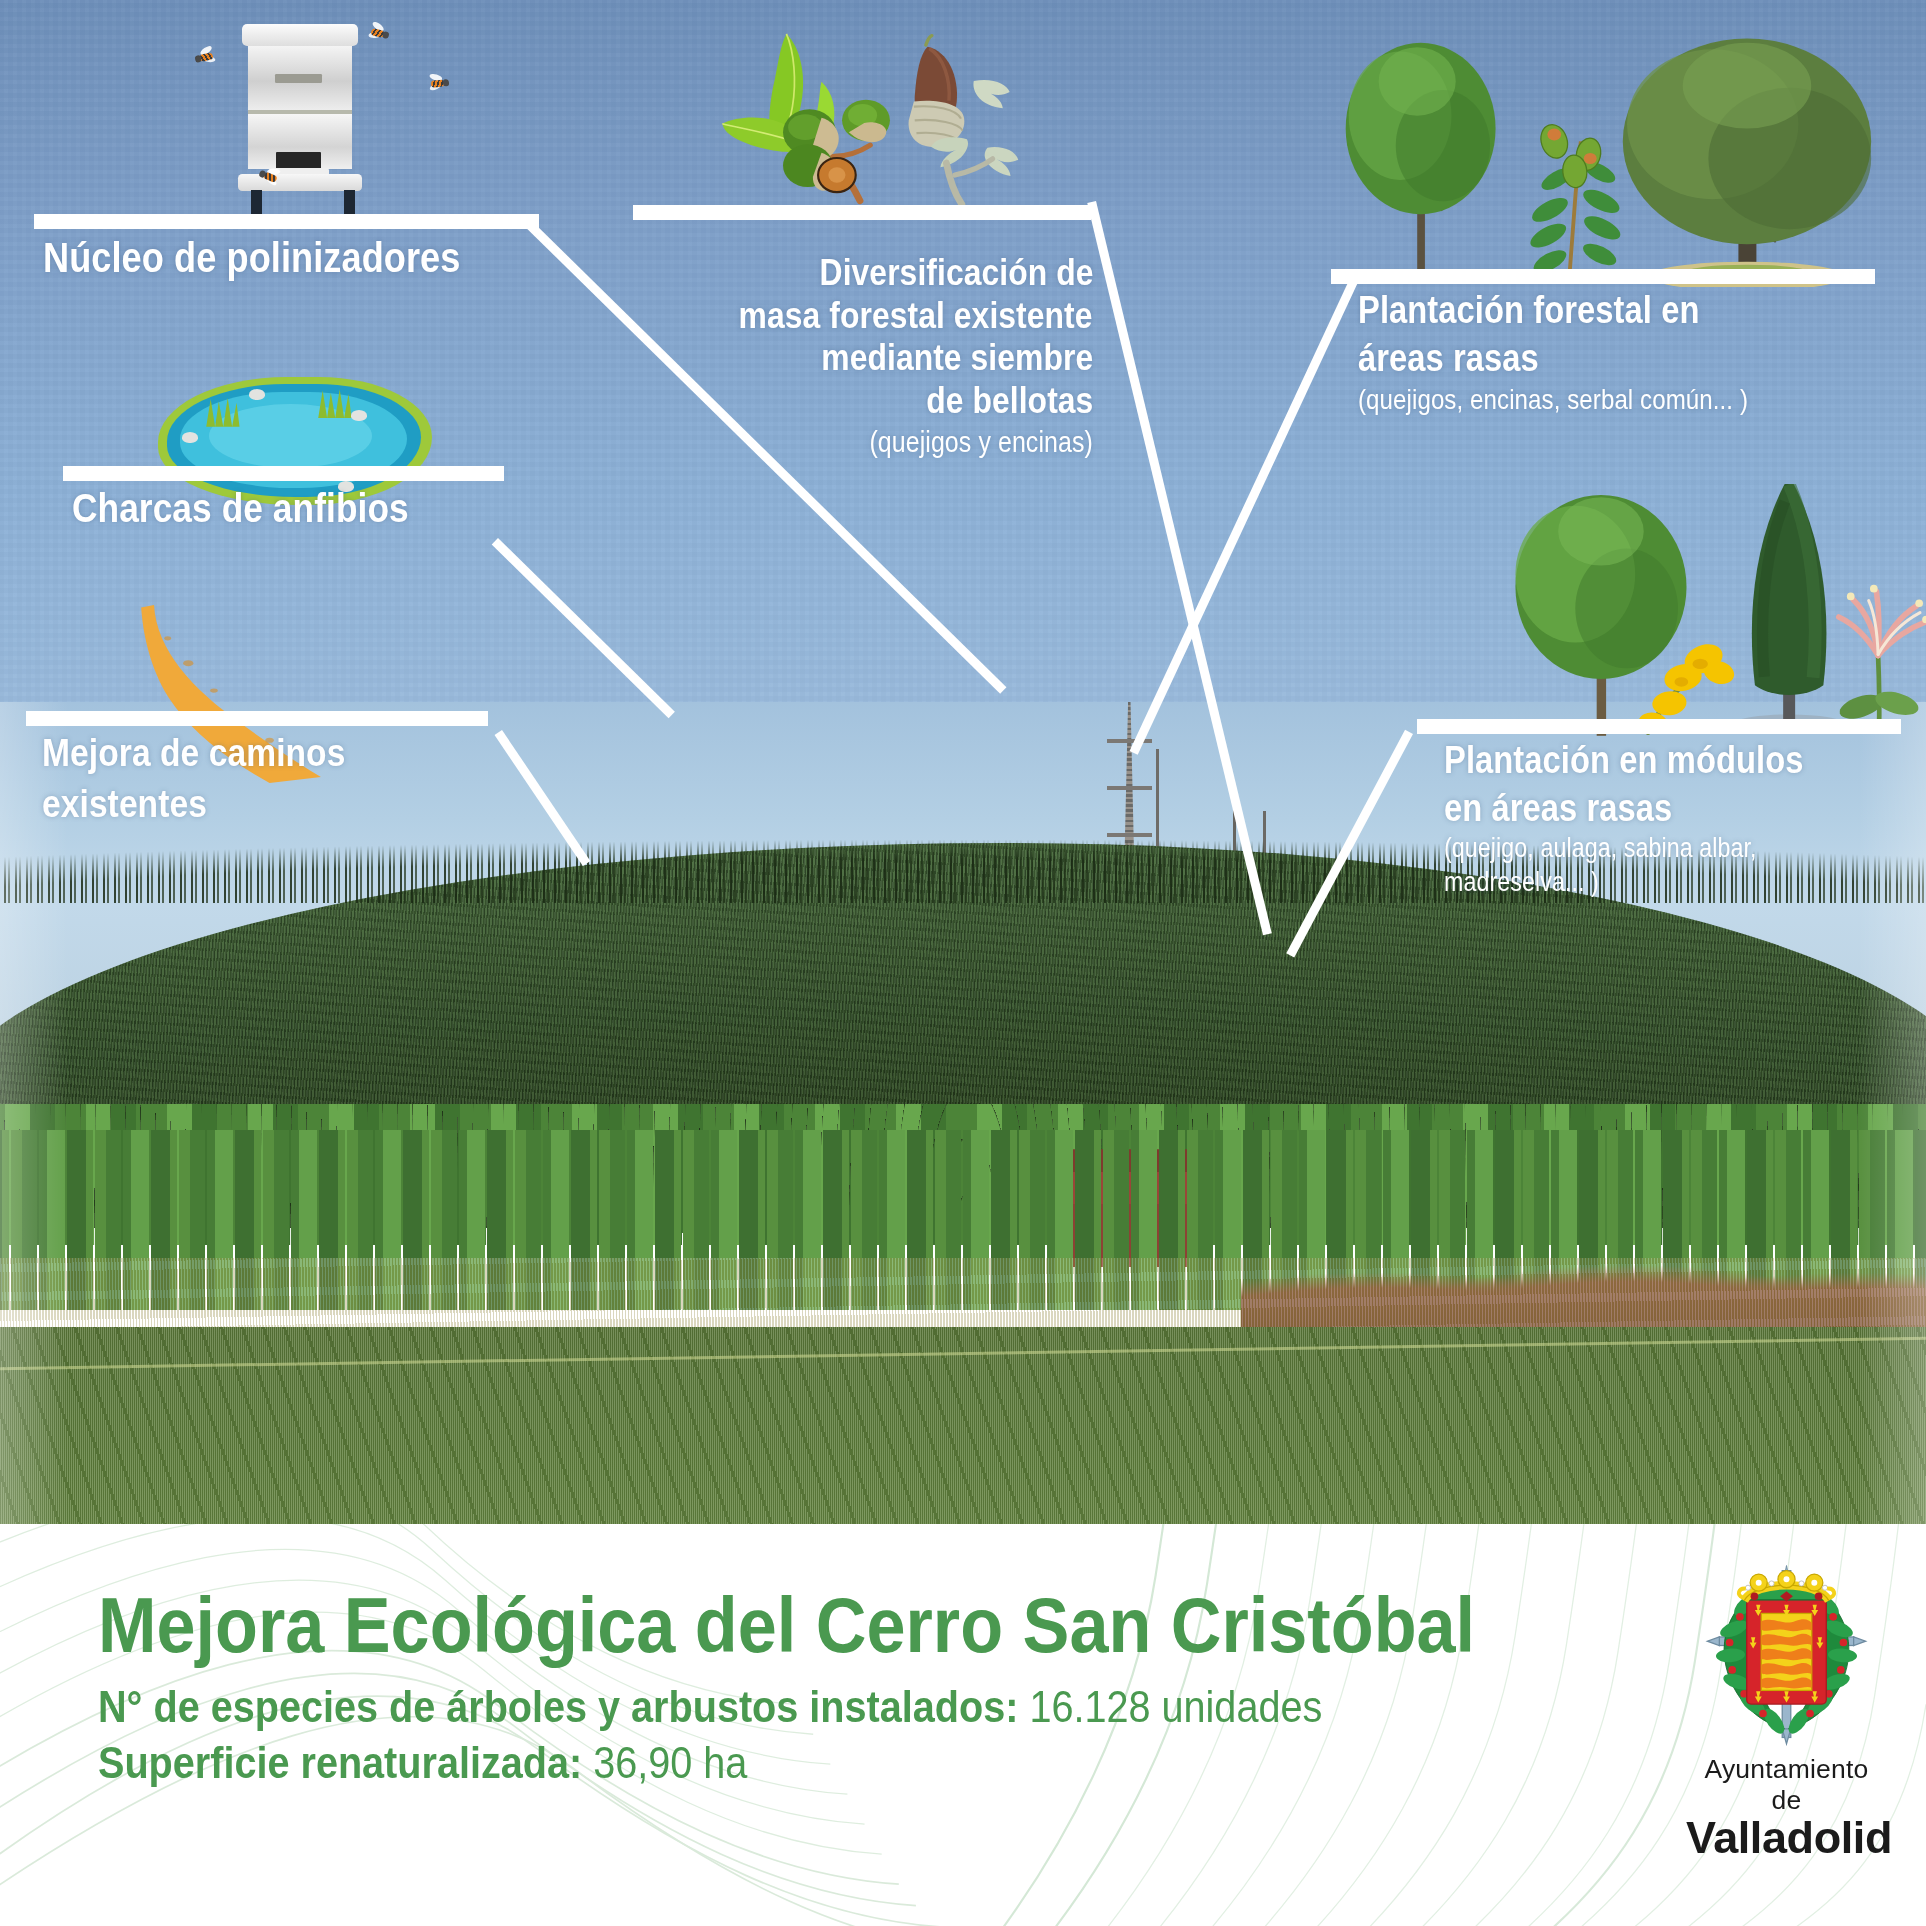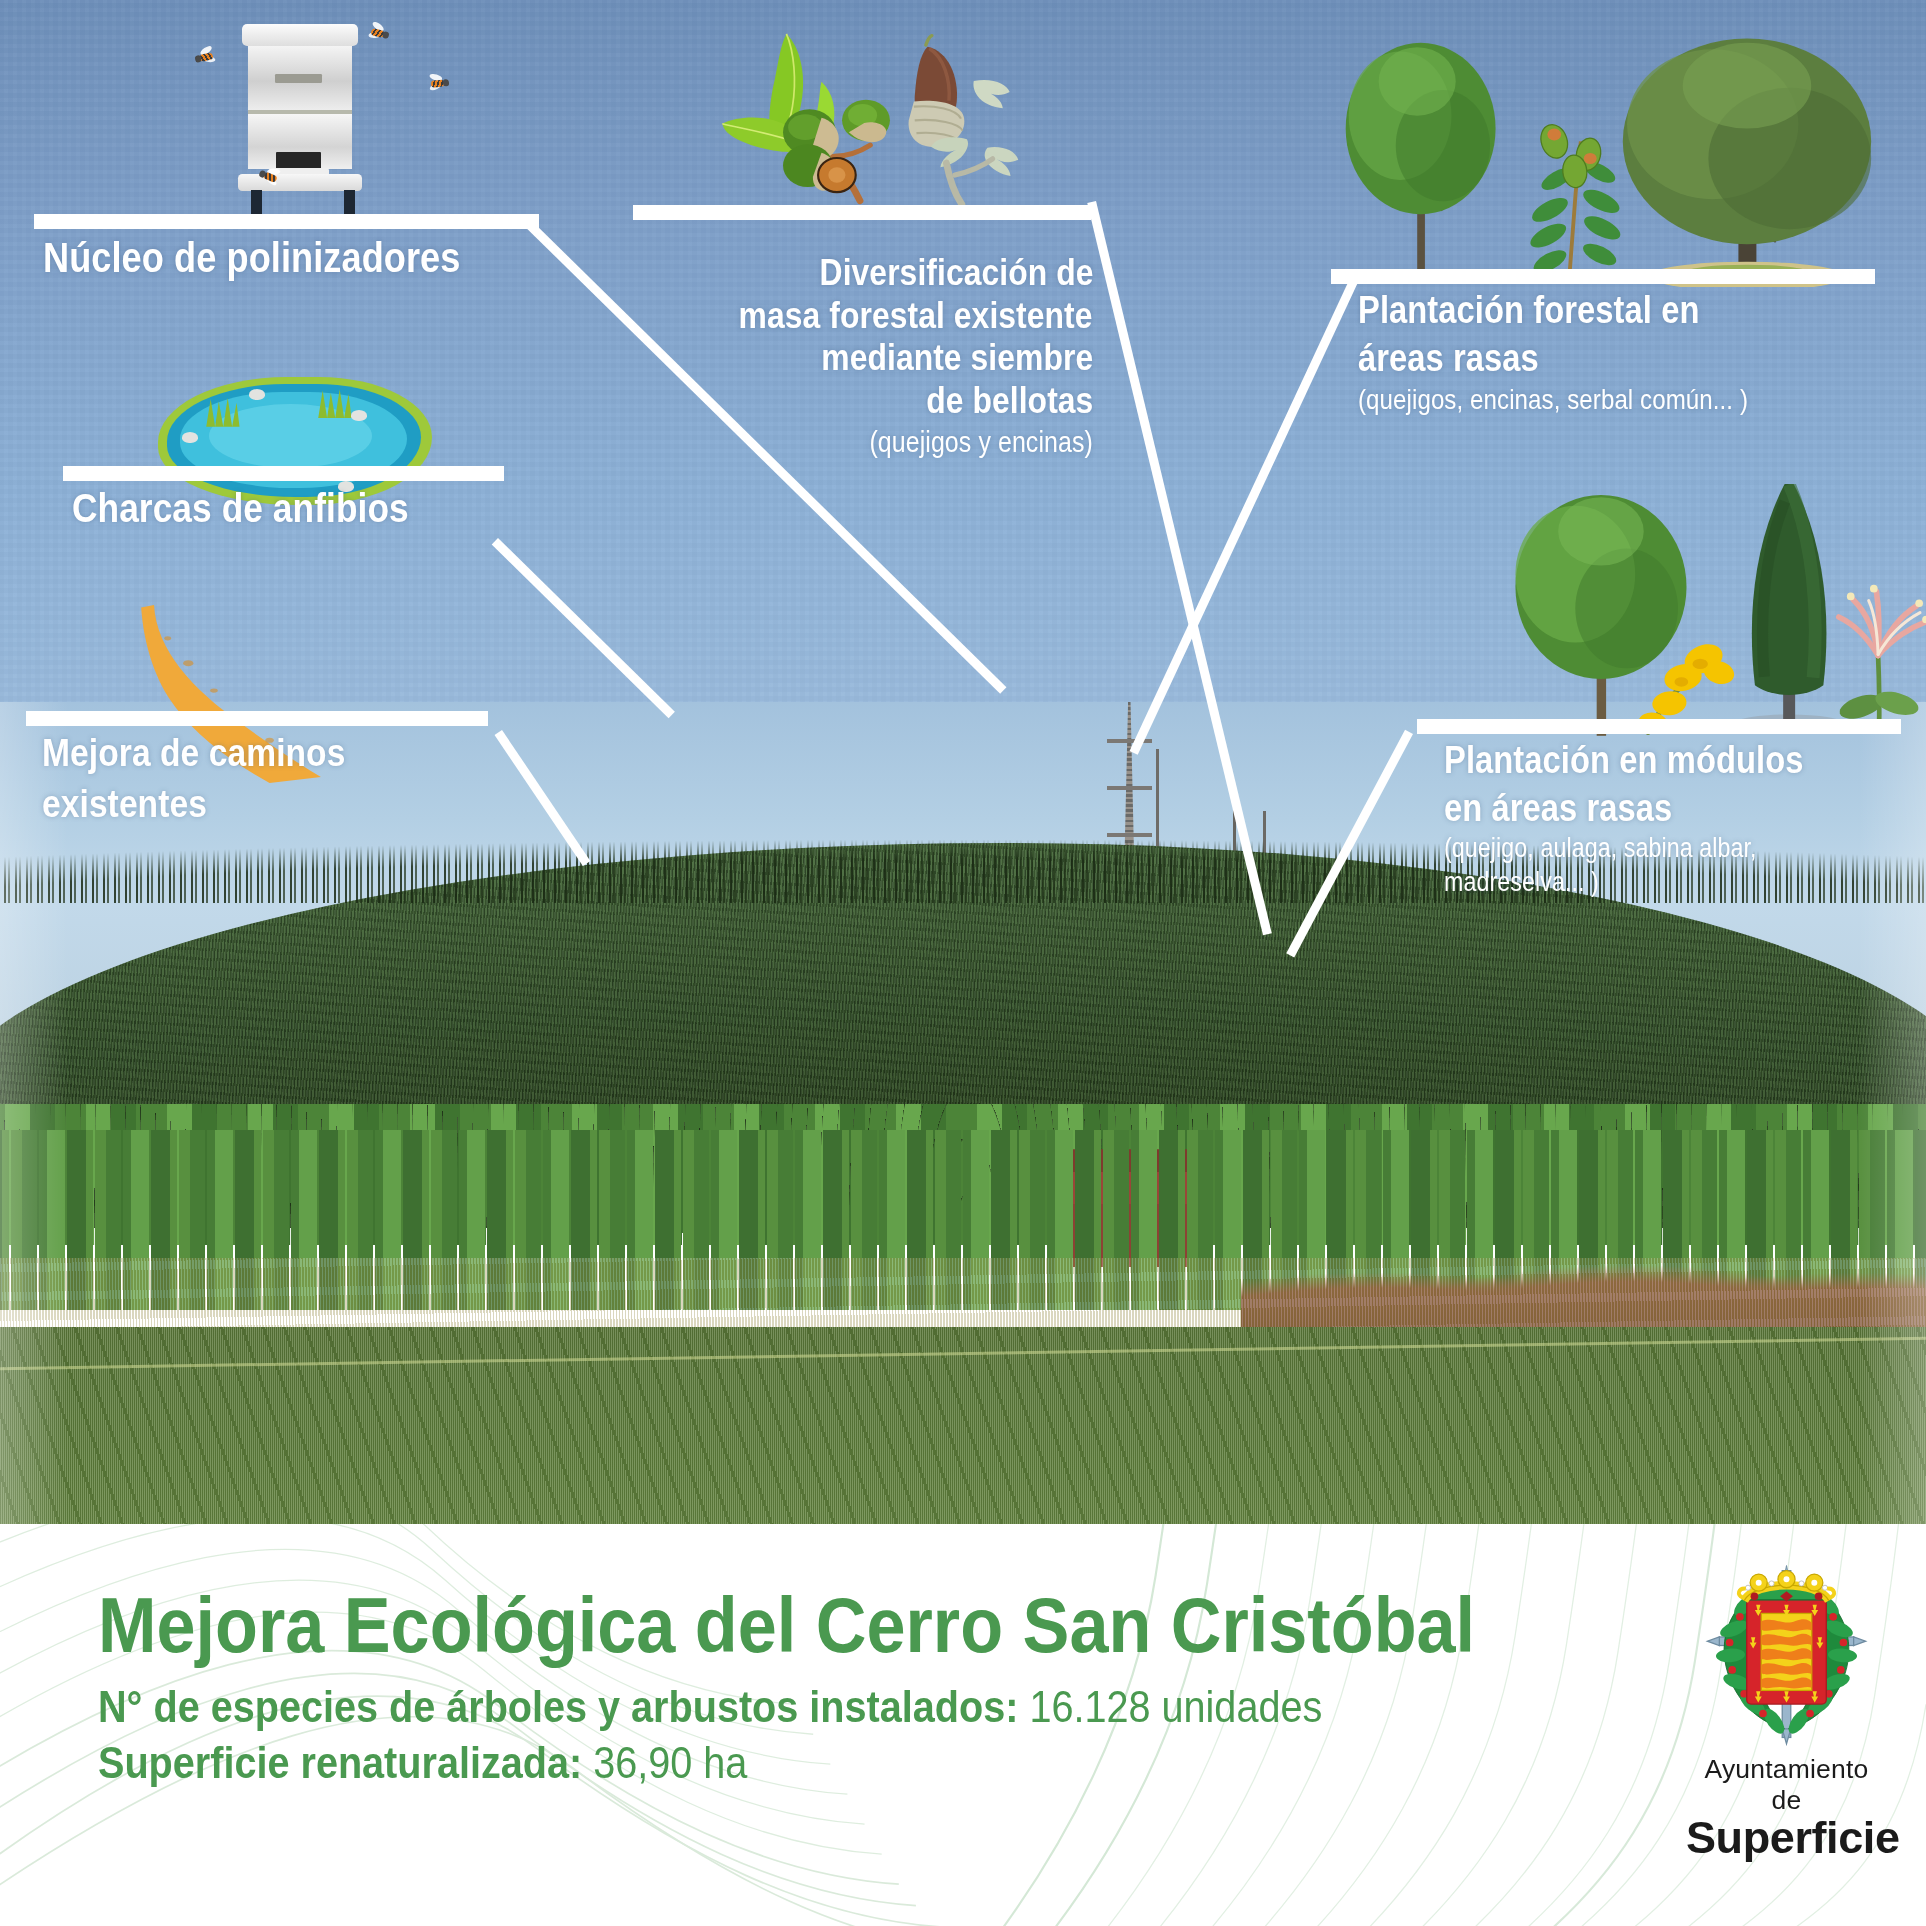--- a/index.html
+++ b/index.html
@@ -640,18 +640,18 @@
           <circle cx="270" cy="90" r="6" fill="#fff" stroke="#b9b9b9" stroke-width="2"></circle>
           <circle cx="325" cy="100" r="6" fill="#fff" stroke="#b9b9b9" stroke-width="2"></circle>
           <path d="M140 102 C122 100 118 118 132 122" fill="none" stroke="#f4d21a" stroke-width="9"></path>
           <path d="M330 102 C348 100 352 118 338 122" fill="none" stroke="#f4d21a" stroke-width="9"></path>
           <polygon points="235,108 250,120 235,132 220,120" fill="#b01b22"></polygon>
           <circle cx="160" cy="120" r="9" fill="#b01b22"></circle>
           <circle cx="310" cy="120" r="9" fill="#b01b22"></circle>
         </g>
       </svg>
       <div class="logo-text-1" style="text-align:center;margin-top:7.7px;">Ayuntamiento de</div>
-      <div class="logo-text-2" style="text-align:center;">Superficie</div>
+      <div class="logo-text-2" style="text-align:center;">Valladolid</div>
     </div>
   </div>
 
 </div>
 
 
 </body></html>

